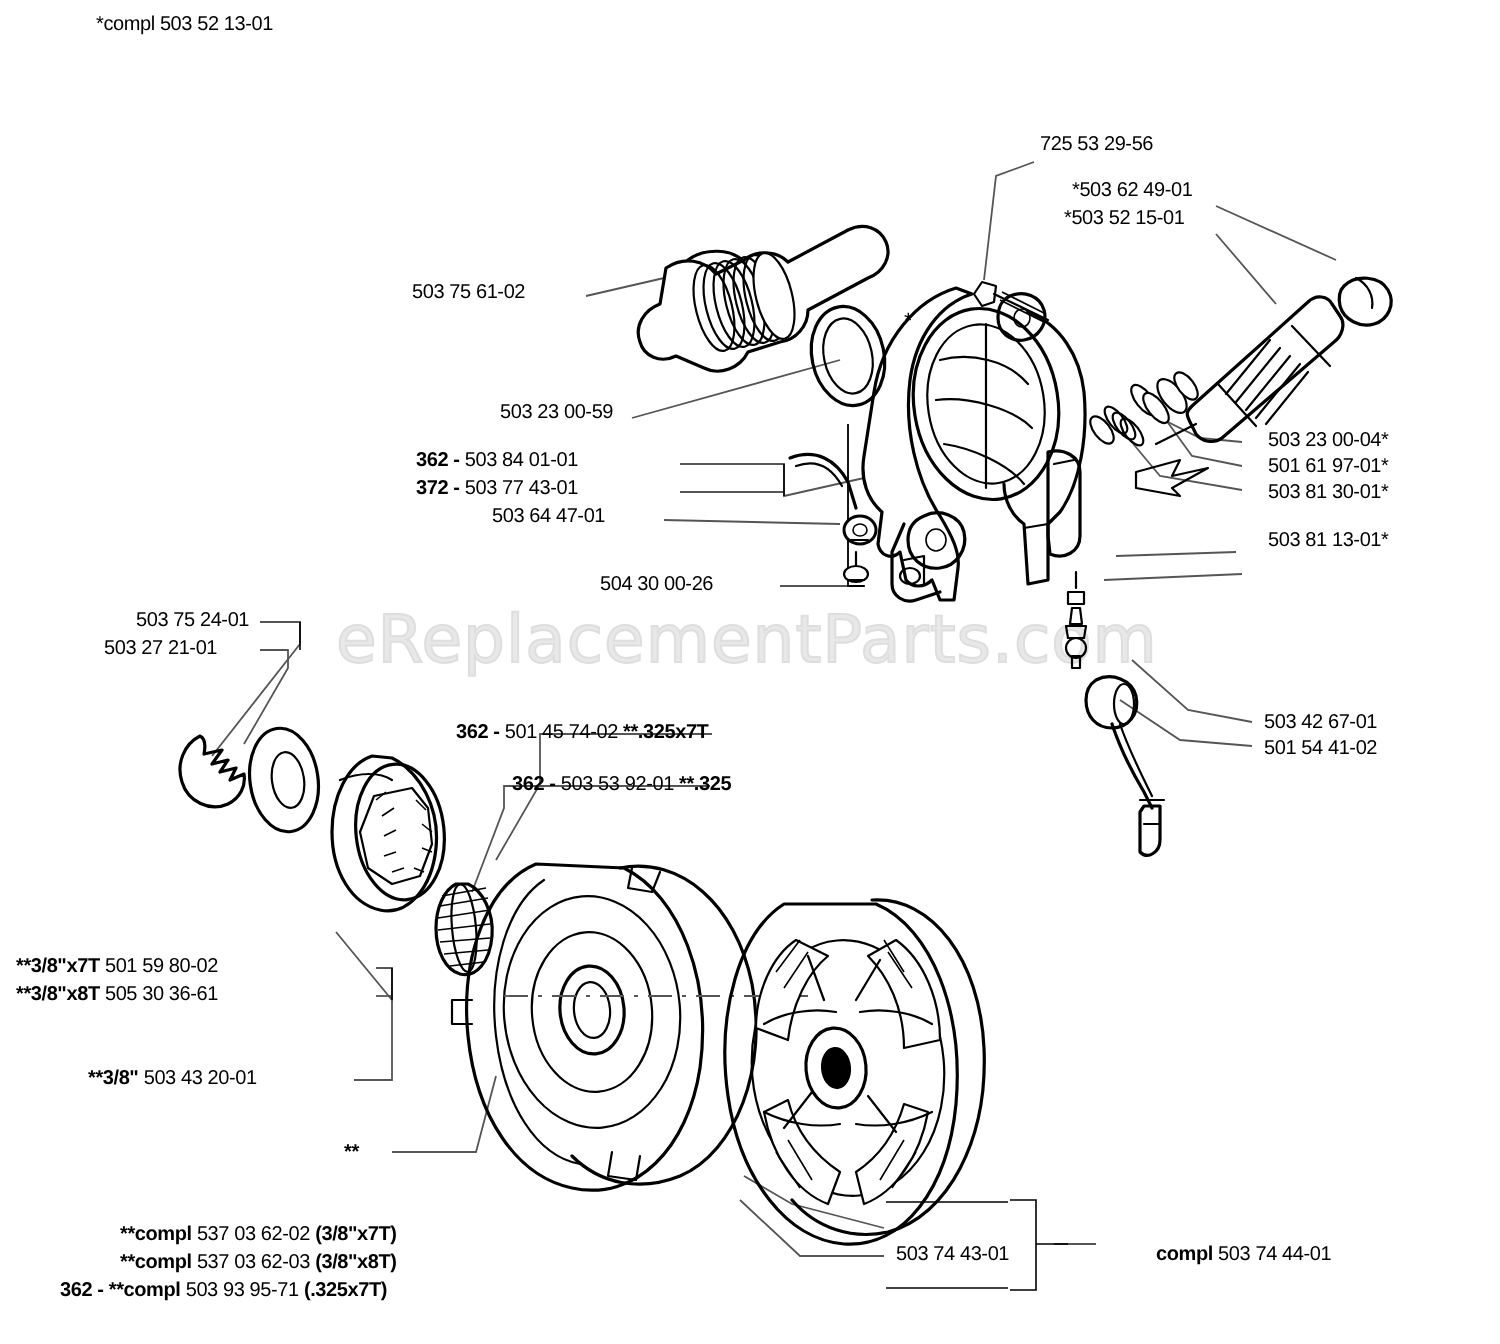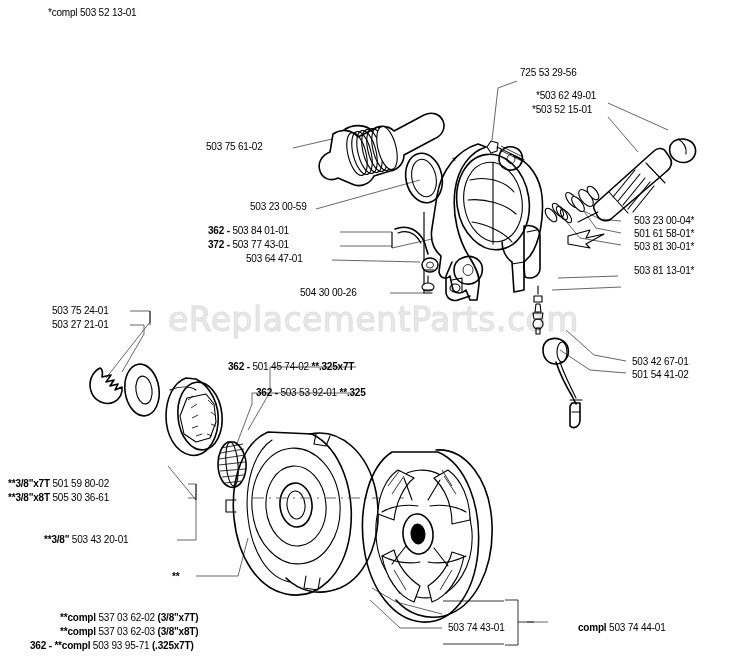--- a/index.html
+++ b/index.html
@@ -316,28 +316,28 @@
   <div class="lbl" style="left:208px; top:238px;"><span class="bold">372 -</span> <span>503 77 43-01</span></div>
 
   <div class="lbl" style="left:246px; top:252px;">503 64 47-01</div>
   <div class="lbl" style="left:300px; top:286px;">504 30 00-26</div>
 
   <div class="lbl" style="left:520px; top:66px;">725 53 29-56</div>
   <div class="lbl" style="left:536px; top:89px;">*503 62 49-01</div>
   <div class="lbl" style="left:532px; top:103px;">*503 52 15-01</div>
 
   <div class="lbl" style="left:634px; top:214px;">503 23 00-04*</div>
-  <div class="lbl" style="left:634px; top:227px;">501 61 58-01*</div>
+  <div class="lbl" style="left:634px; top:227px;">501 61 97-01*</div>
   <div class="lbl" style="left:634px; top:240px;">503 81 30-01*</div>
   <div class="lbl" style="left:634px; top:264px;">503 81 13-01*</div>
 
   <div class="lbl" style="left:632px; top:355px;">503 42 67-01</div>
   <div class="lbl" style="left:632px; top:368px;">501 54 41-02</div>
 
-  <div class="lbl" style="left:52px; top:304px;">503 75 24-01</div>
+  <div class="lbl" style="left:68px; top:304px;">503 75 24-01</div>
   <div class="lbl" style="left:52px; top:318px;">503 27 21-01</div>
 
   <div class="lbl" style="left:228px; top:360px;text-align:center;"><span class="bold">362 -</span> <span>501 45 74-02</span> <span class="bold">**.325x7T</span></div>
 
   <div class="lbl" style="left:256px; top:386px;"><span class="bold">362 -</span> <span>503 53 92-01</span> <span class="bold">**.325</span></div>
 
   <div class="lbl" style="left:8px; top:477px;"><span class="bold">**3/8"x7T</span> <span>501 59 80-02</span></div>
   <div class="lbl" style="left:8px; top:491px;"><span class="bold">**3/8"x8T</span> <span>505 30 36-61</span></div>
 
   <div class="lbl" style="left:44px; top:533px;"><span class="bold">**3/8"</span> <span>503 43 20-01</span></div>

